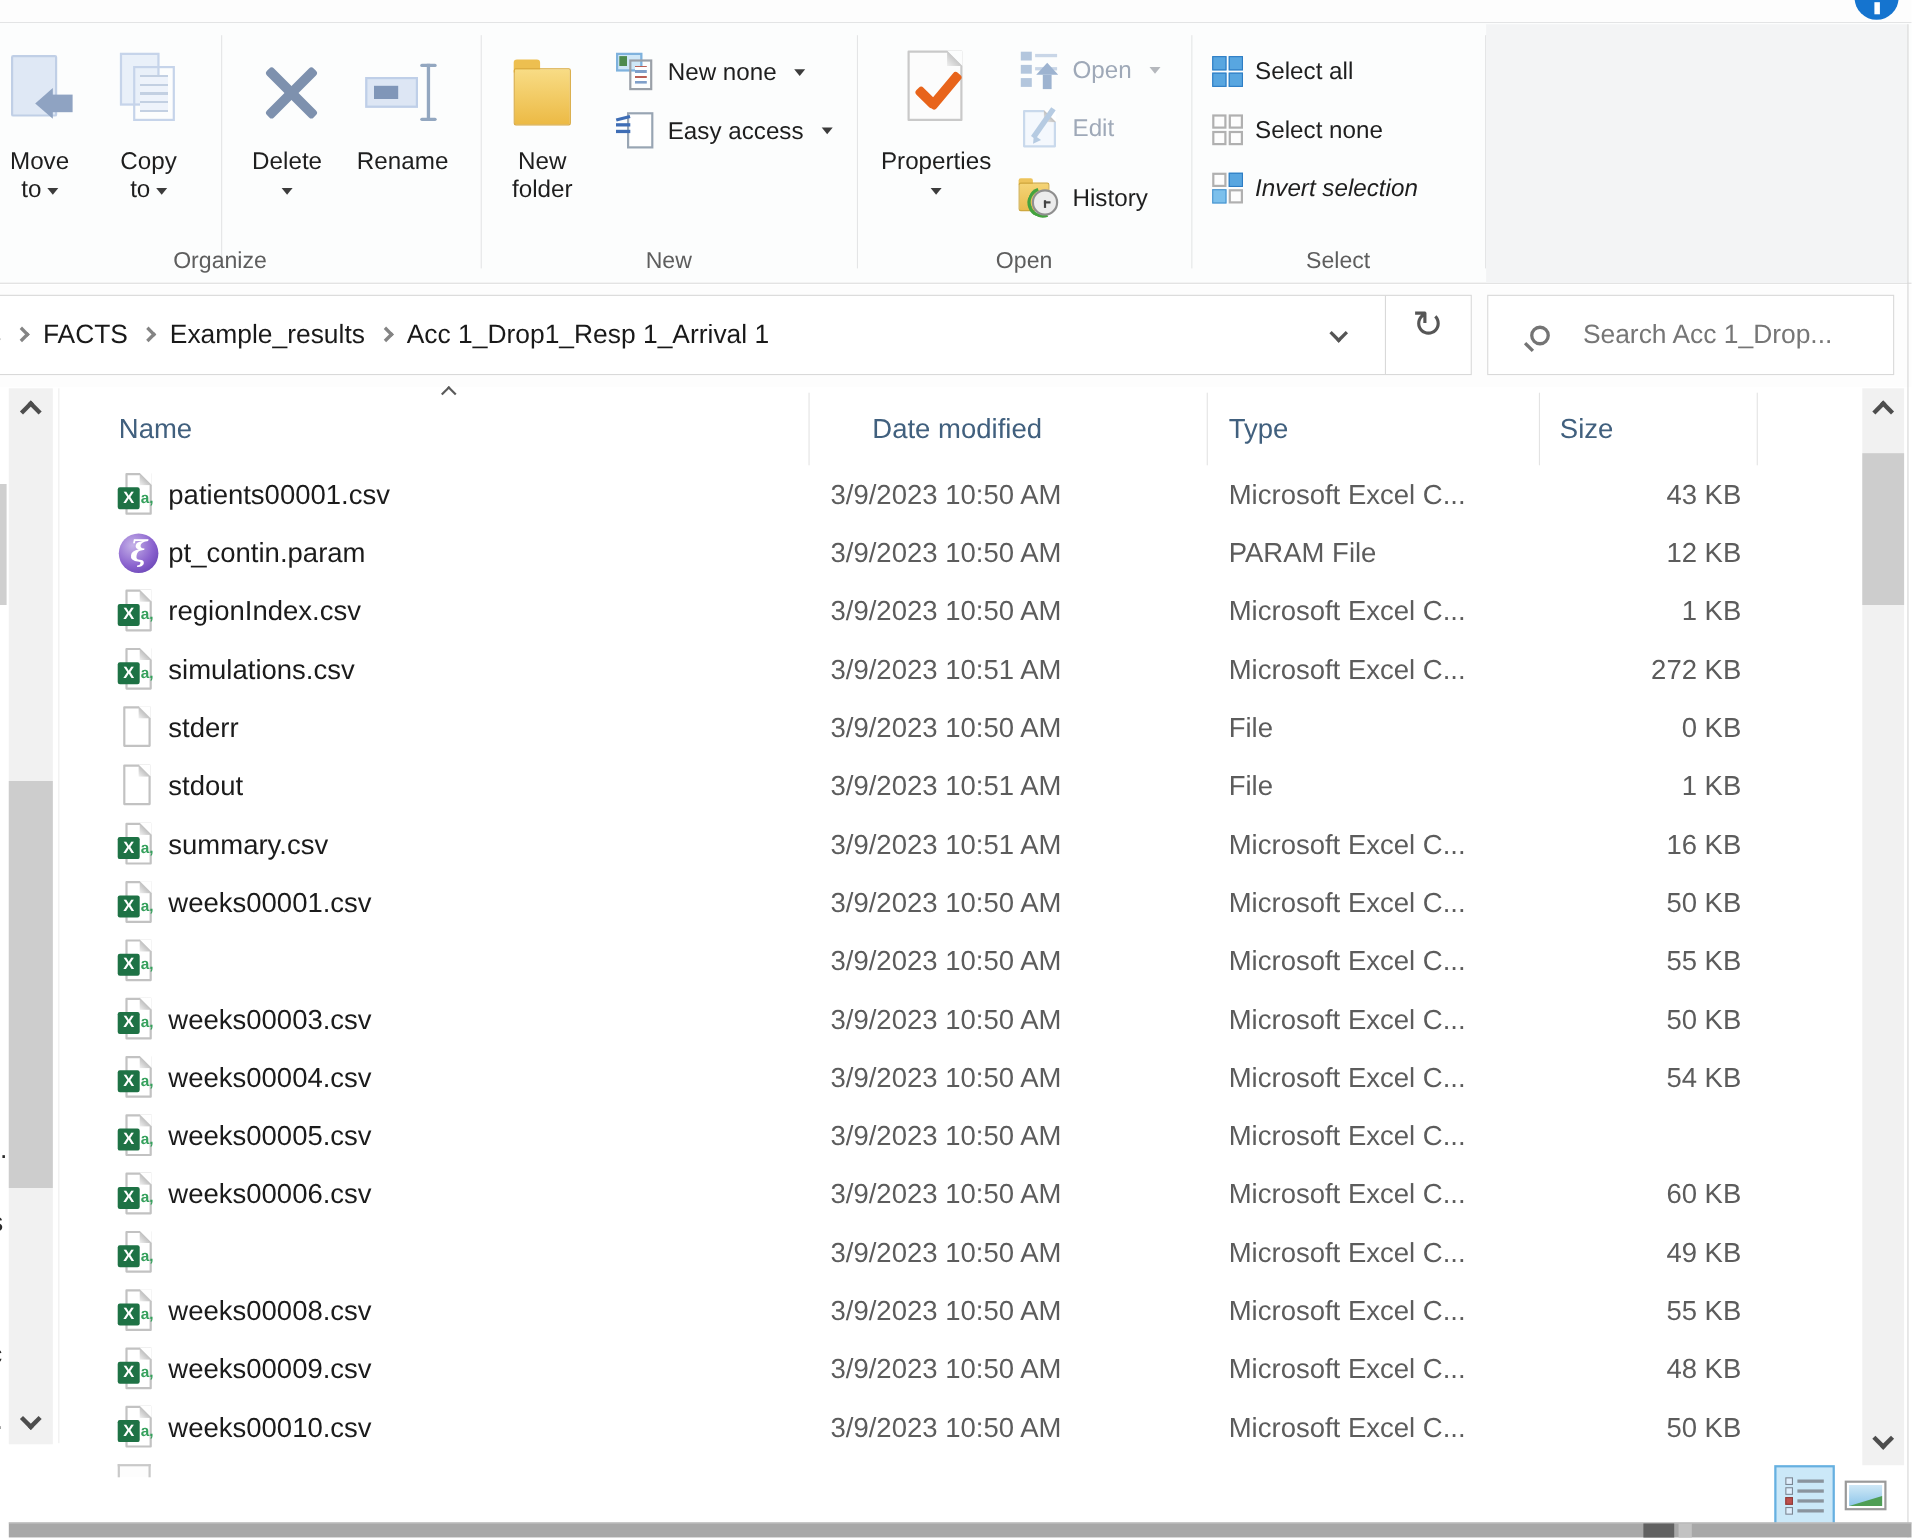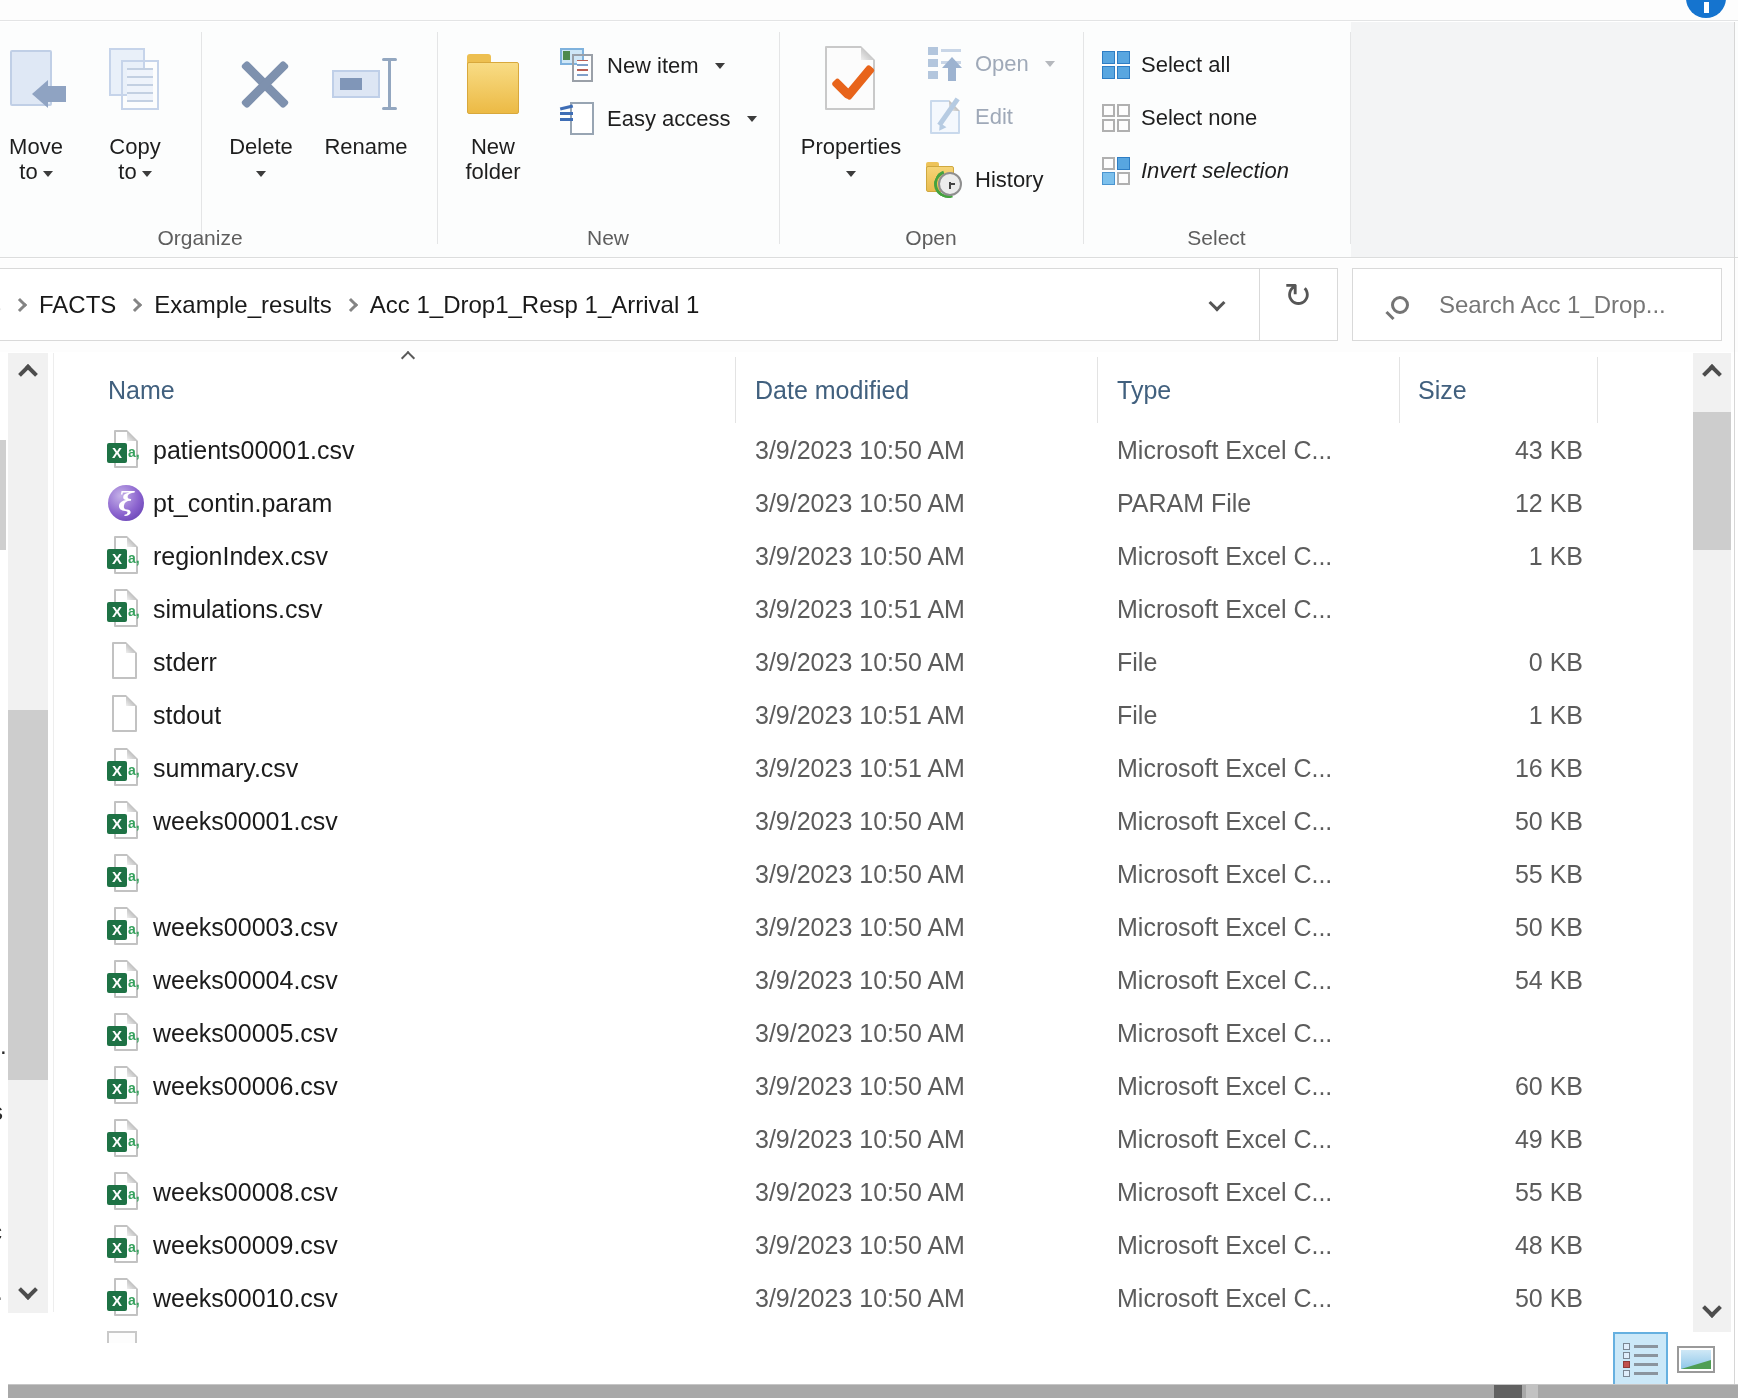--- a/index.html
+++ b/index.html
@@ -218,21 +218,21 @@
       </div>
       <div class="blbl">New</div>
       <div class="blbl">folder</div>
     </div>
     <div class="smbtn" style="left:560px; top:24px;">
       <span class="ic-newitem">
           <span class="card"></span>
           <span class="dot"></span>
           <span class="pg2"></span>
         </span>
-      <span class="smlbl">New item</span>
+      <span class="smlbl">New none</span>
       <span class="tri"></span>
     </div>
     <div class="smbtn" style="left:560px; top:77px;">
       <span class="ic-easy">
           <span class="pg3"></span>
           <b></b>
           <b></b>
           <b></b>
         </span>
       <span class="smlbl">Easy access</span>
@@ -340,21 +340,21 @@
   <div class="frag" style="left:-4px; top:1278px;">.</div>
   <div class="vtrack" style="left:8px; top:353px; width:40px; height:960px;">
     <span class="chev chev-up" style="left:13px; top:14px;"></span>
     <div class="thumb" style="top:357px; height:370px;"></div>
     <span class="chev chev-dn" style="left:13px; top:930px;"></span>
   </div>
   <div class="navline"></div>
 
   <span class="sort-up"></span>
   <div class="hdr" style="left:108px;">Name</div>
-  <div class="hdr" style="left:755px;">Date modified</div>
+  <div class="hdr" style="left:793px;">Date modified</div>
   <div class="hdr" style="left:1117px;">Type</div>
   <div class="hdr" style="left:1418px;">Size</div>
   <div class="hdr-div" style="left:735px;"></div>
   <div class="hdr-div" style="left:1097px;"></div>
   <div class="hdr-div" style="left:1399px;"></div>
   <div class="hdr-div" style="left:1597px;"></div>
 
   <div class="rows">
       <div class="frow">
         <div class="ficon">
@@ -389,20 +389,21 @@
       </div>
       <div class="frow">
         <div class="ficon">
           <span class="pg"></span>
           <span class="xbox">X</span>
           <span class="acomma">a,</span>
         </div>
         <span class="fname">simulations.csv</span>
         <span class="fdate">3/9/2023 10:51 AM</span>
         <span class="ftype">Microsoft Excel C...</span>
+        <span class="fsize">272 KB</span>
       </div>
       <div class="frow">
         <div class="ficon">
           <span class="pg plain"></span>
         </div>
         <span class="fname">stderr</span>
         <span class="fdate">3/9/2023 10:50 AM</span>
         <span class="ftype">File</span>
         <span class="fsize">0 KB</span>
       </div>

